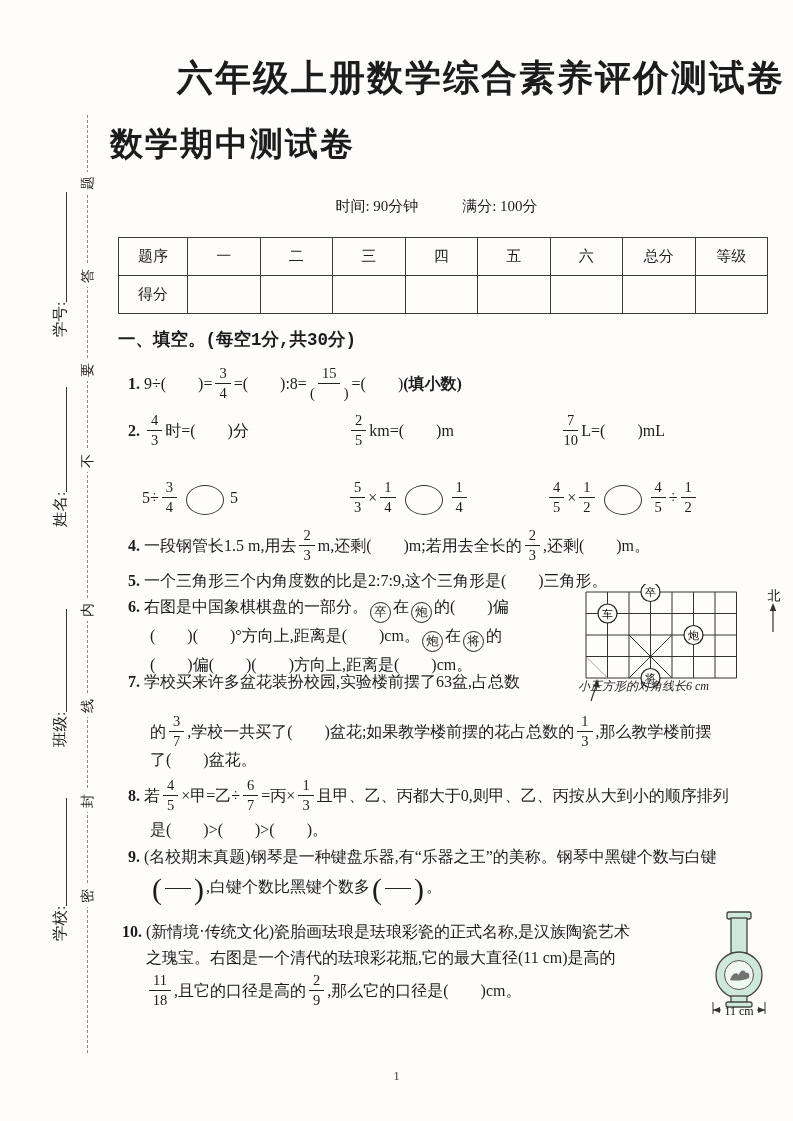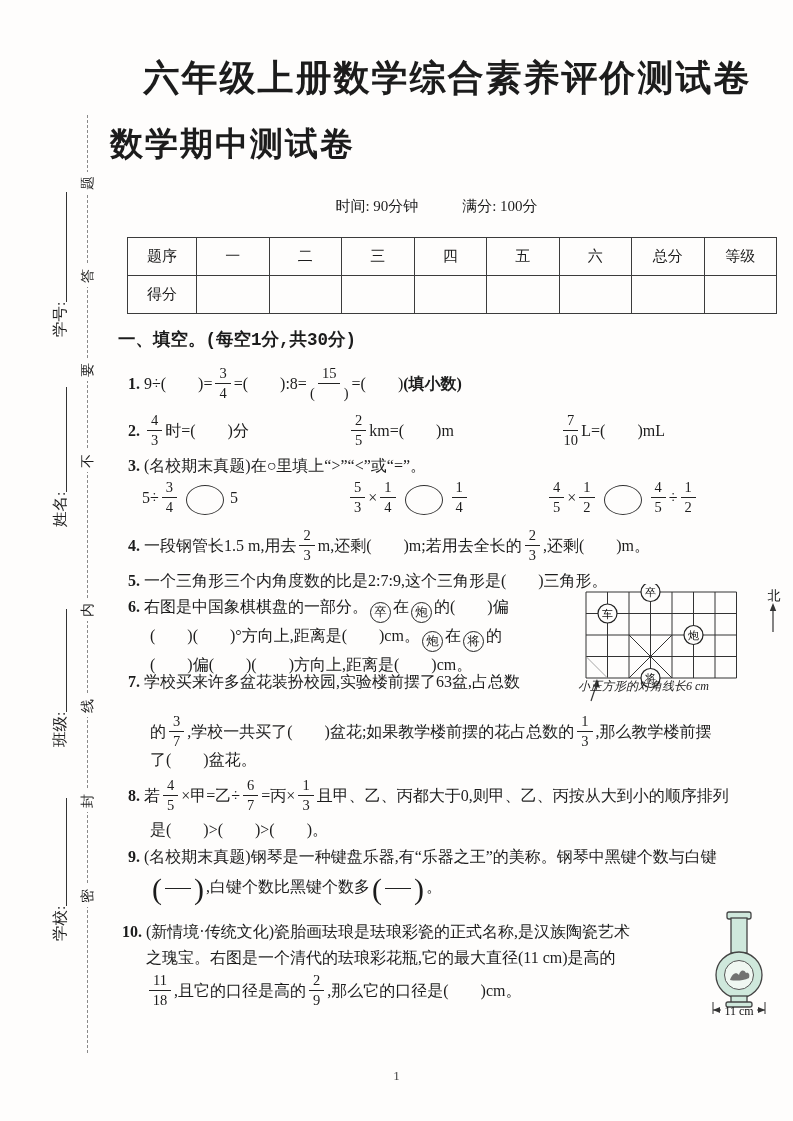--- a/index.html
+++ b/index.html
@@ -3,21 +3,21 @@
 <meta charset="utf-8">
 <style>
   html,body{margin:0;padding:0;background:#e8e8e8;}
   .page{position:relative;width:793px;height:1121px;background:#fefdfc;overflow:hidden;
         font-family:"Liberation Serif","DejaVu Serif",serif;color:#1c1c1c;}
   .abs{position:absolute;}
   .ln{position:absolute;white-space:nowrap;font-size:16px;line-height:1.25;color:#1c1c1c;}
   .qn{font-weight:bold;margin-right:4px;}
   .bold{font-weight:bold;font-family:Liberation Mono, monospace;}
   
-  .title{position:absolute;left:110px;right:8px;top:54px;text-align:center;
+  .title{position:absolute;left:110px;right:8px;top:54px;text-align:right;
          font-family:"Liberation Sans","DejaVu Sans",sans-serif;font-weight:900;
          font-size:36px;letter-spacing:2px;}
   .subtitle{position:absolute;left:110px;right:8px;top:122px;
          font-family:"Liberation Sans","DejaVu Sans",sans-serif;font-weight:900;
          font-size:33px;letter-spacing:2px;}
   .examinfo{position:absolute;left:110px;right:30px;top:197px;text-align:center;font-size:15px;}
   .examinfo span{margin:0 20px;}
   
   table.score{border-collapse:collapse;table-layout:fixed;width:650px;}
   table.score td{border:1.6px solid #3c3c3c;text-align:center;font-size:15px;height:37px;padding:0;}
@@ -79,21 +79,21 @@
     <span>学校:</span><span class="bl" style="width:108px"></span>
   </div>
 
   <div class="title">六年级上册数学综合素养评价测试卷</div>
   <div class="subtitle">数学期中测试卷</div>
   <div class="examinfo">
     <span>时间: 90分钟</span>
     <span>满分: 100分</span>
   </div>
 
-  <div class="abs" style="left:127px;top:237px">
+  <div class="abs" style="left:118px;top:237px">
     <table class="score">
       <tbody>
           <tr>
         <td style="width:68px">题序</td>
         <td>一</td>
         <td>二</td>
         <td>三</td>
         <td>四</td>
         <td>五</td>
         <td>六</td>
@@ -139,23 +139,20 @@
         <span class="fd">5</span>
       </span><span>km=(　　)m</span>
   </div>
   <div class="ln" style="left:560px;top:415px">
     <span class="frac">
         <span class="fn">7</span>
         <span class="fd">10</span>
       </span><span>L=(　　)mL</span>
   </div>
 
-  <div class="ln" style="left:128px;top:456px">
-    <b class="qn">3.</b><span>(名校期末真题)在○里填上“&gt;”“&lt;”或“=”。</span>
-  </div>
   <div class="ln" style="left:142px;top:482px">
     <span>5÷</span><span class="frac">
         <span class="fn">3</span>
         <span class="fd">4</span>
       </span><span class="cmp"></span><span>5</span>
   </div>
   <div class="ln" style="left:347px;top:482px">
     <span class="frac">
         <span class="fn">5</span>
         <span class="fd">3</span>

